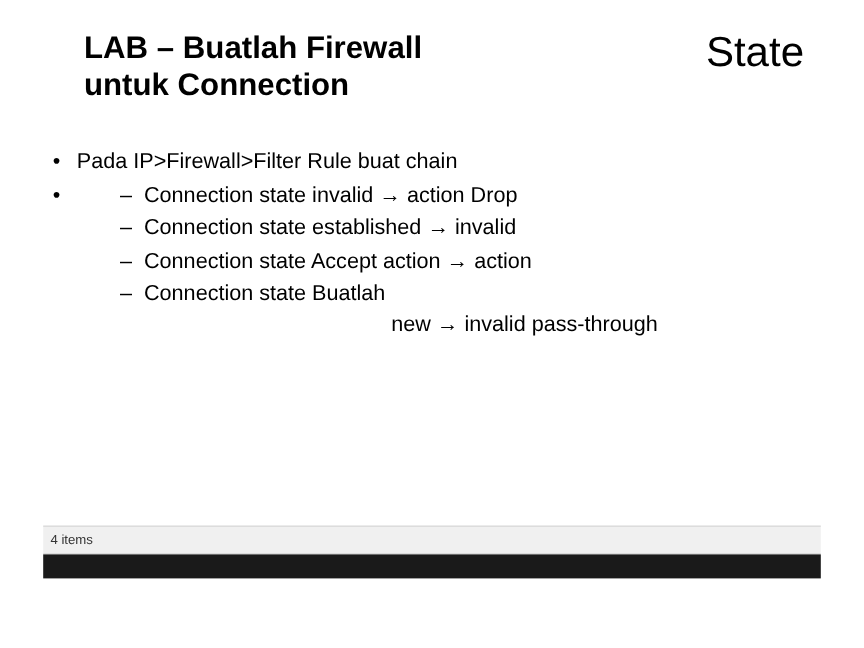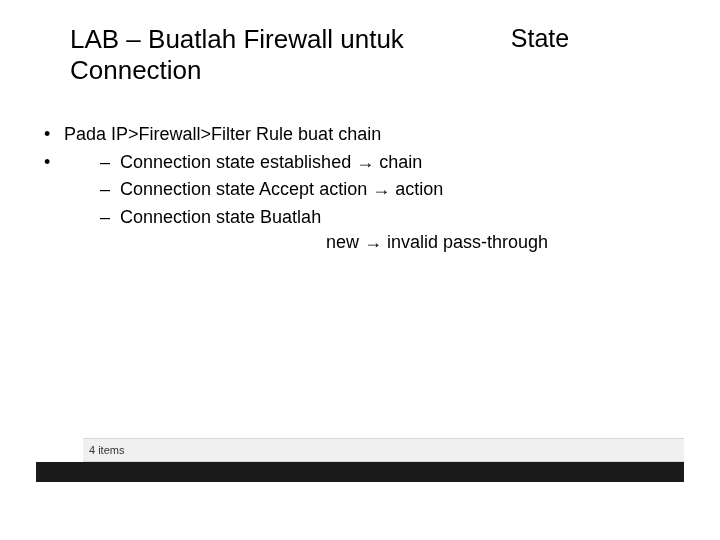--- a/index.html
+++ b/index.html
@@ -1,46 +1,47 @@
 <!DOCTYPE html>
 <html><head>
 <meta charset="utf-8">
 <style>
   html,body{margin:0;padding:0;width:720px;height:540px;background:#fff;font-family:Arial,Helvetica,sans-serif;color:#000;}
   .slide{position:relative;width:720px;height:540px;overflow:hidden;}
   .title-row{position:absolute;top:24px;left:70px;right:24px;display:flex;align-items:flex-start;}
-  .title-left{flex:0 0 340px;font-size:26px;line-height:1.18;font-weight:400;}
-  .title-right{flex:1;text-align:center;font-size:25px;padding-right:26px;}
+  .title-left{flex:0 0 340px;font-size:26px;line-height:1.18;font-weight:700;}
+  .title-right{flex:1;text-align:right;font-size:35px;padding-right:26px;}
   .body-area{position:absolute;top:122px;left:34px;right:60px;font-size:18px;line-height:1.42;}
   ul.b1{list-style:none;margin:0;padding:0;}
   ul.b1>li{position:relative;padding-left:30px;margin:0 0 2px 0;}
   ul.b1>li::before{content:"•";position:absolute;left:10px;top:0;}
   ul.b2{list-style:none;margin:0;padding:0;}
   ul.b2>li{position:relative;padding-left:56px;margin:0 0 2px 0;}
   ul.b2>li::before{content:"–";position:absolute;left:36px;top:0;}
   .cont{padding-left:206px;display:block;}
-  .ui-strip{position:absolute;left:36px;right:36px;bottom:78px;height:22px;background:#f0f0f0;border-top:1px solid #d8d8d8;border-bottom:1px solid #d8d8d8;font-size:11px;color:#333;display:flex;align-items:center;padding-left:6px;margin-left:47px;}
+  .ui-strip{position:absolute;left:36px;right:36px;bottom:78px;height:22px;background:#f0f0f0;border-top:1px solid #d8d8d8;border-bottom:1px solid #d8d8d8;font-size:11px;color:#333;display:flex;align-items:center;padding-left:6px;}
   .dark-bar{position:absolute;left:36px;right:36px;bottom:58px;height:20px;background:#1a1a1a;}
 </style>
 </head>
 <body>
 
 <div class="slide">
 
   <div class="title-row">
     <div class="title-left">LAB – Buatlah Firewall untuk Connection</div>
     <div class="title-right">State</div>
   </div>
 
   <div class="body-area">
     <ul class="b1">
       <li>Pada IP&gt;Firewall&gt;Filter Rule buat chain</li>
       <li>
         <ul class="b2">
-          <li>Connection state established → chain</li>
+          <li>Connection state invalid → action Drop</li>
+          <li>Connection state established → invalid</li>
           <li>Connection state Accept action → action</li>
           <li>
             <span>Connection state Buatlah</span>
             <span class="cont">new → invalid pass-through</span>
           </li>
         </ul>
       </li>
     </ul>
   </div>
 

